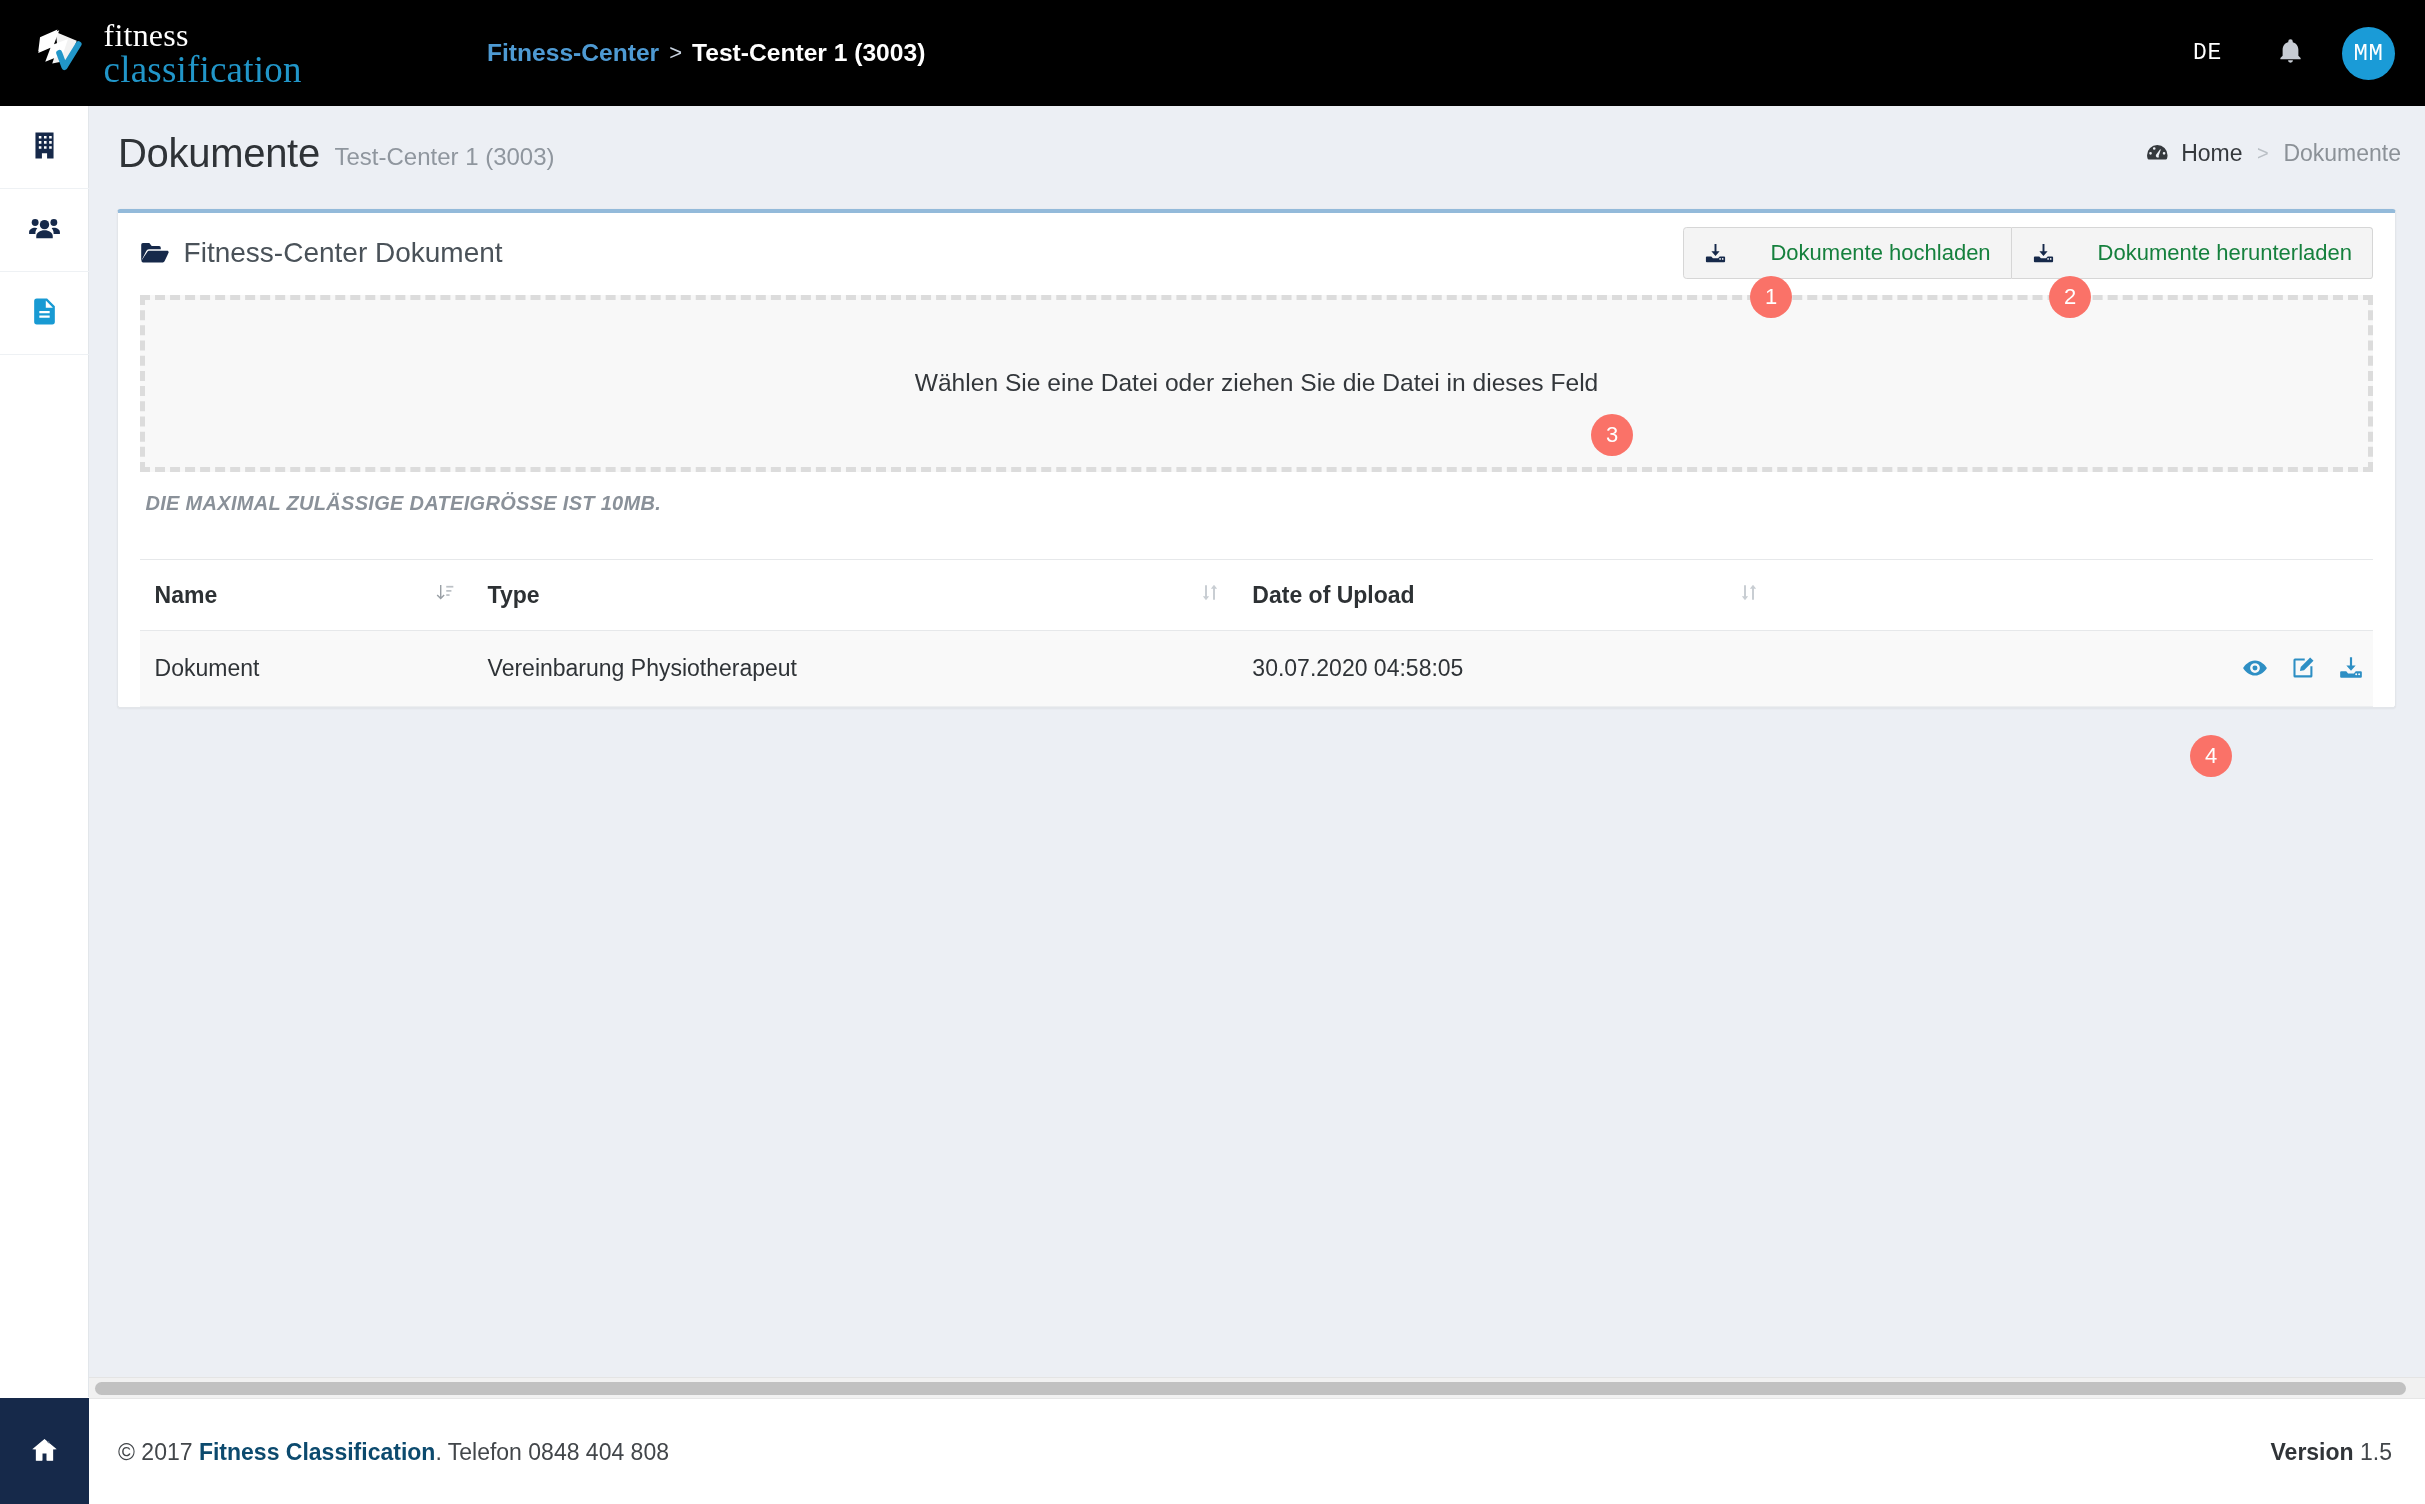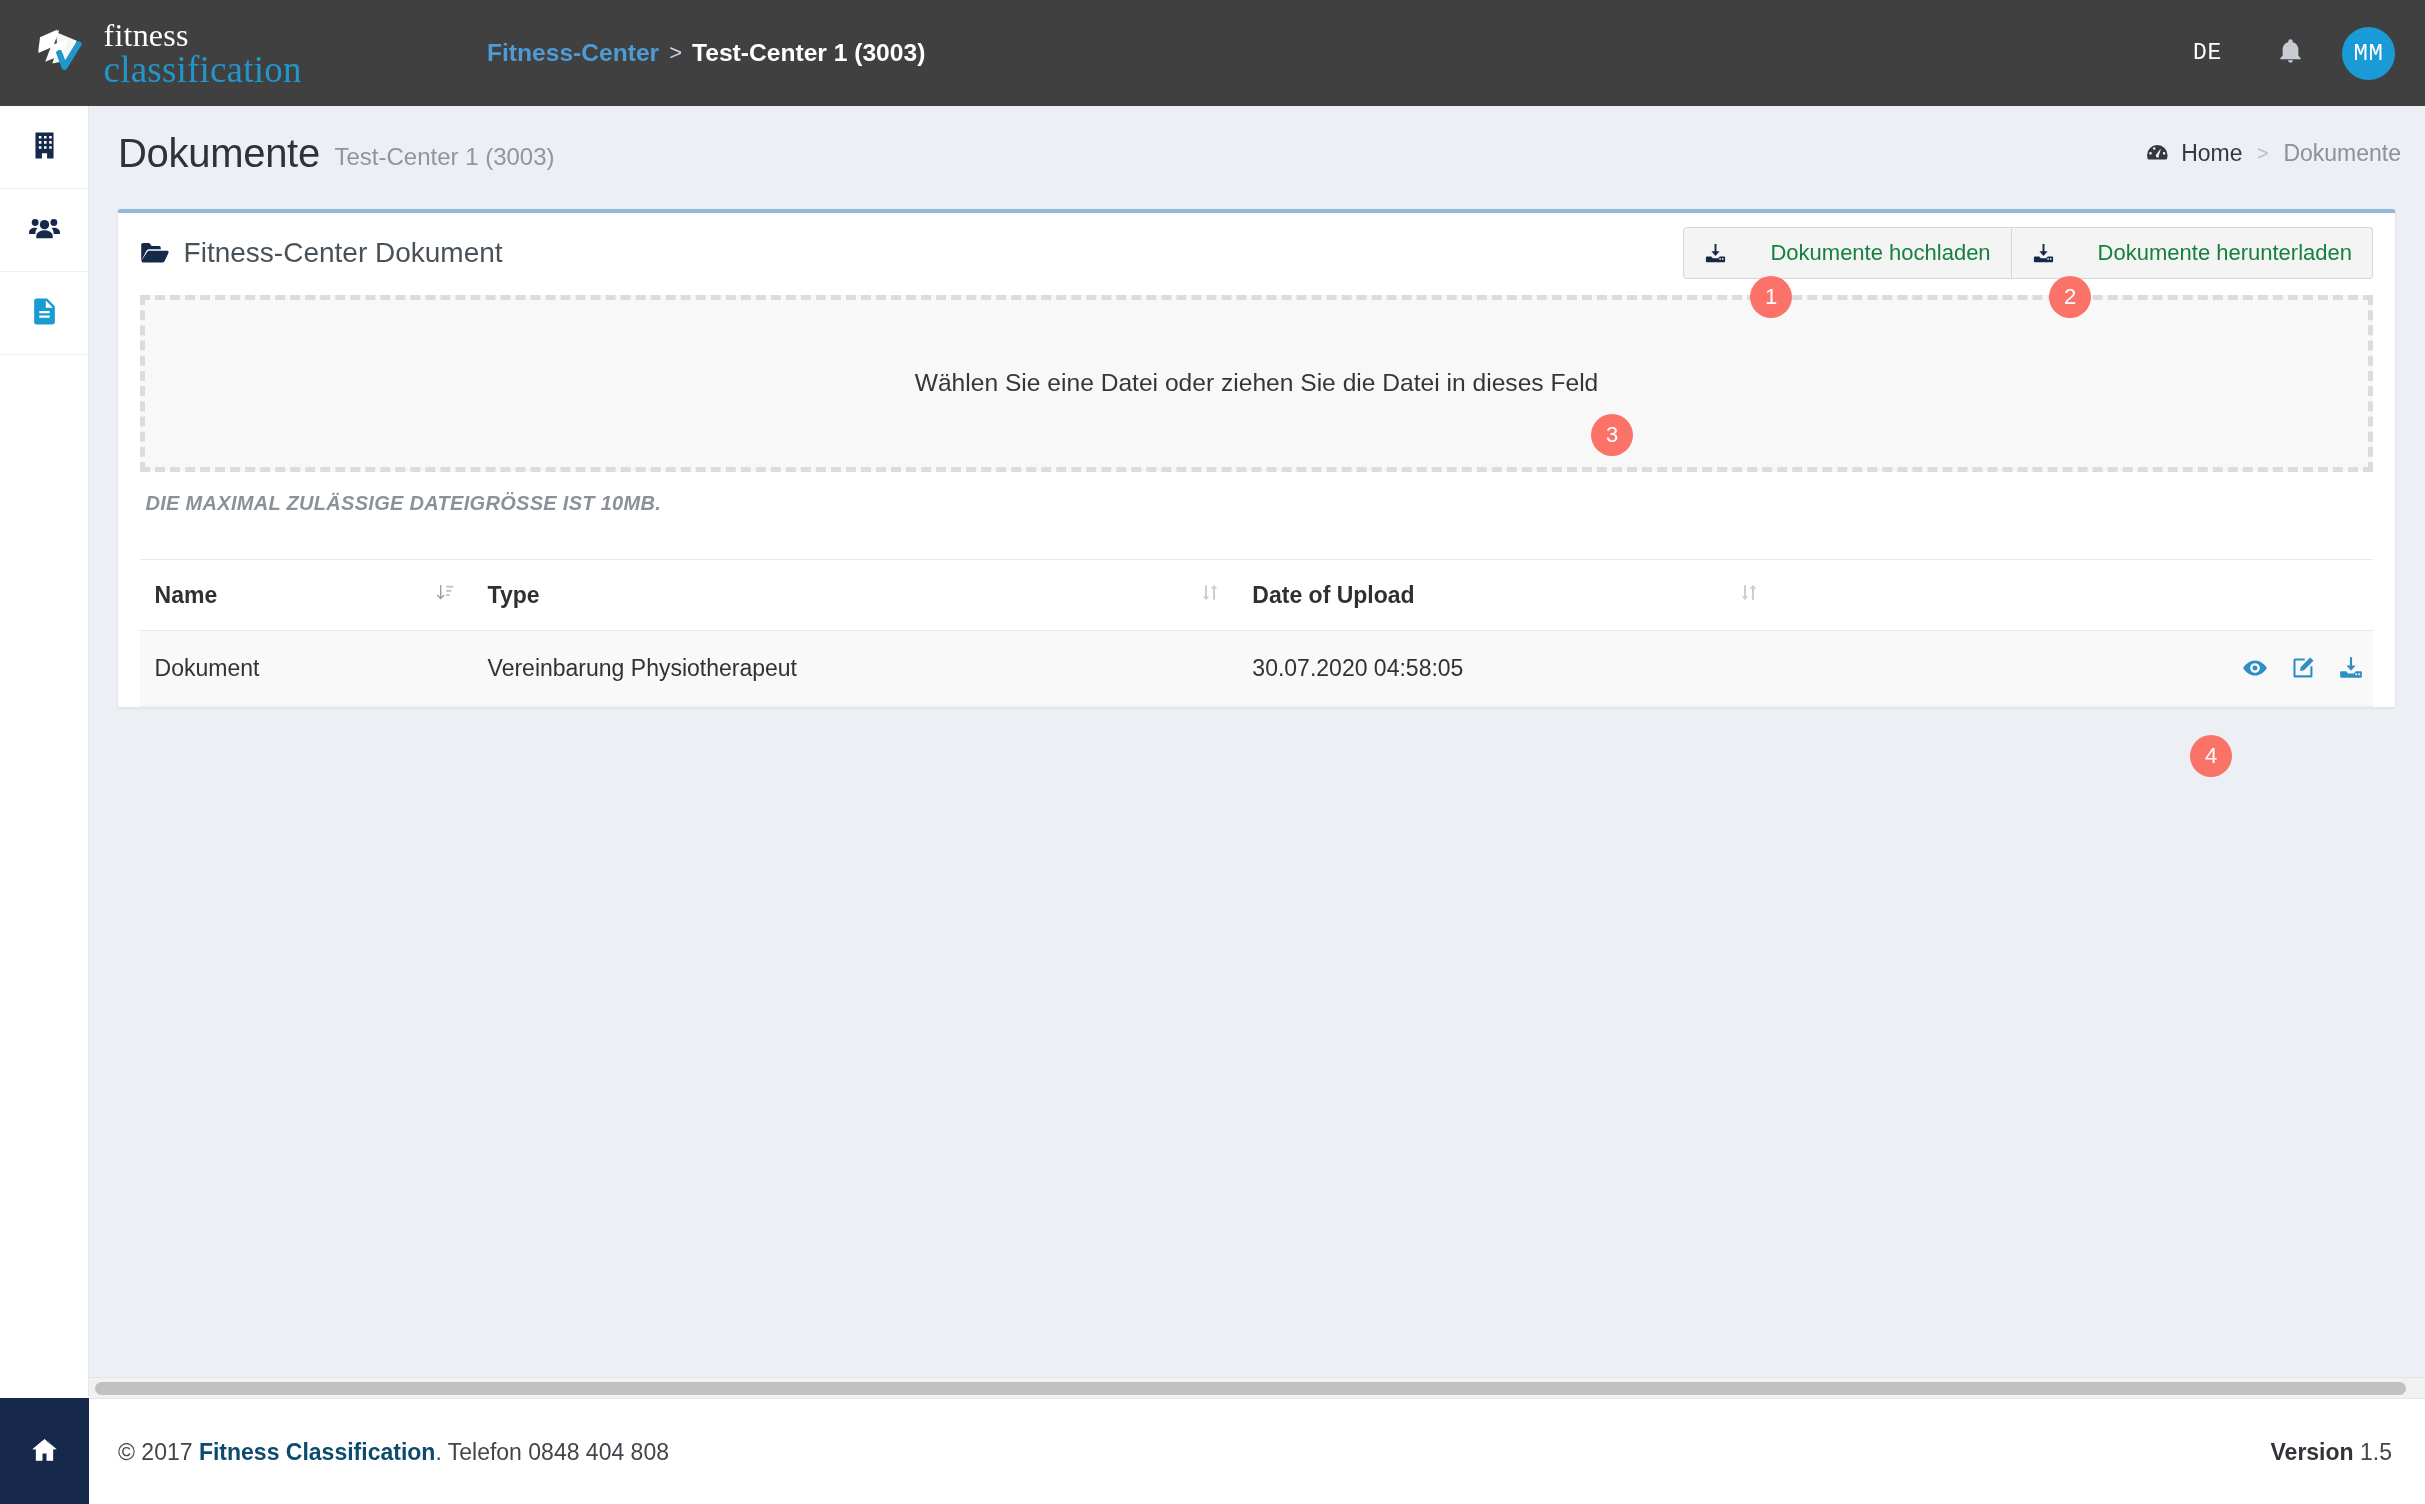--- a/index.html
+++ b/index.html
@@ -8,21 +8,21 @@
     width: 2426px; height: 1505px;
     font-family: "Liberation Sans", sans-serif;
     background: #ffffff;
     overflow: hidden;
   }
 
   
   .navbar {
     position: absolute; top: 0; left: 0;
     width: 2426px; height: 106px;
-    background: #404040;
+    background: #000000;
     display: flex; align-items: center;
     z-index: 30;
   }
   .brand {
     width: 419px; height: 106px;
     display: flex; align-items: center;
     padding-left: 33px;
   }
   .brand-mark { width: 56px; height: 56px; margin-right: 14.6px; flex: 0 0 auto; }
   .brand-text {

